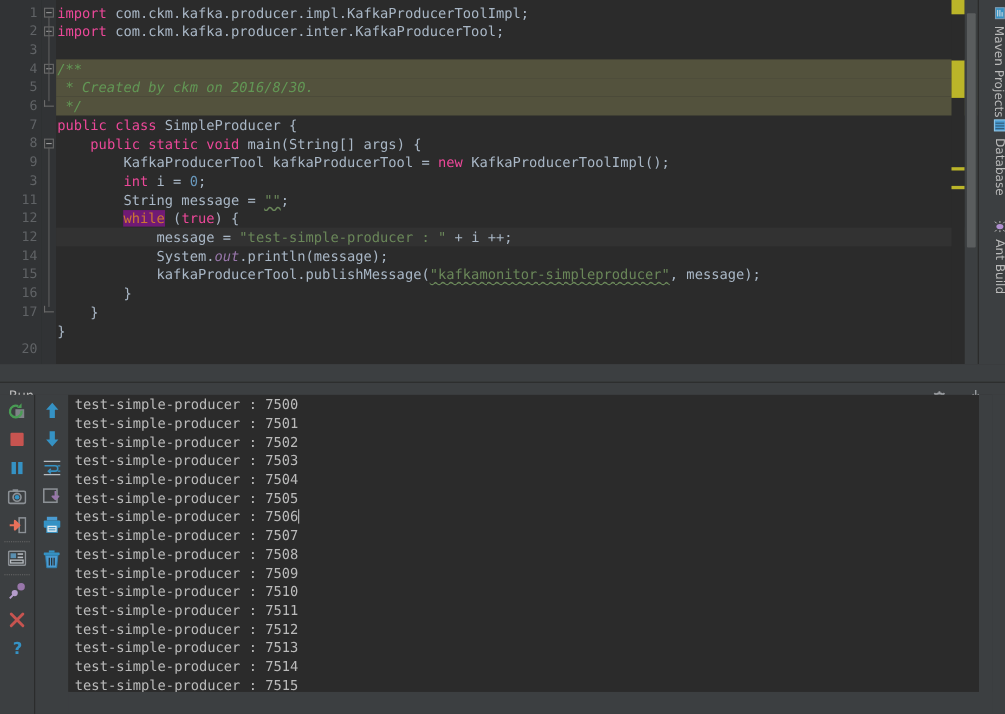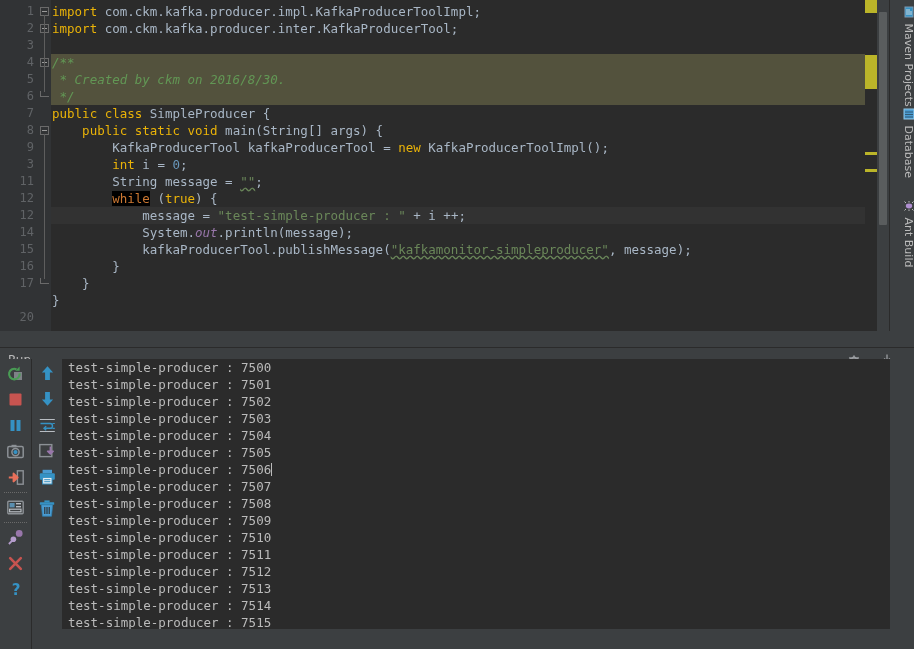--- a/index.html
+++ b/index.html
@@ -84,26 +84,26 @@
     right: 0; height: 331px;
     font-family: "DejaVu Sans Mono", monospace;
     font-size: 12.5px;
     line-height: 17px;
     white-space: pre;
     color: #a9b7c6;
   }
   .cl { height: 17px; padding-left: 1px; }
   .cl.doc { background: #53523d; }
   .cl.cur { background: #323232; }
-  .k  { color: #eab308; }
+  .k  { color: #ec4899; }
   .s  { color: #6a8759; }
   .n  { color: #6897bb; }
   .f  { color: #9876aa; font-style: italic; }
   .cm { color: #629755; font-style: italic; }
-  .hl { background: #000000; color: #cc7832; }
+  .hl { background: #701a75; color: #cc7832; }
   .sq {
     color: #6a8759;
     text-decoration: underline wavy #6a8759;
     text-decoration-skip-ink: none;
   }
   
   #markers {
     position: absolute;
     right: 12px; top: 0;
     width: 12px; height: 331px;

